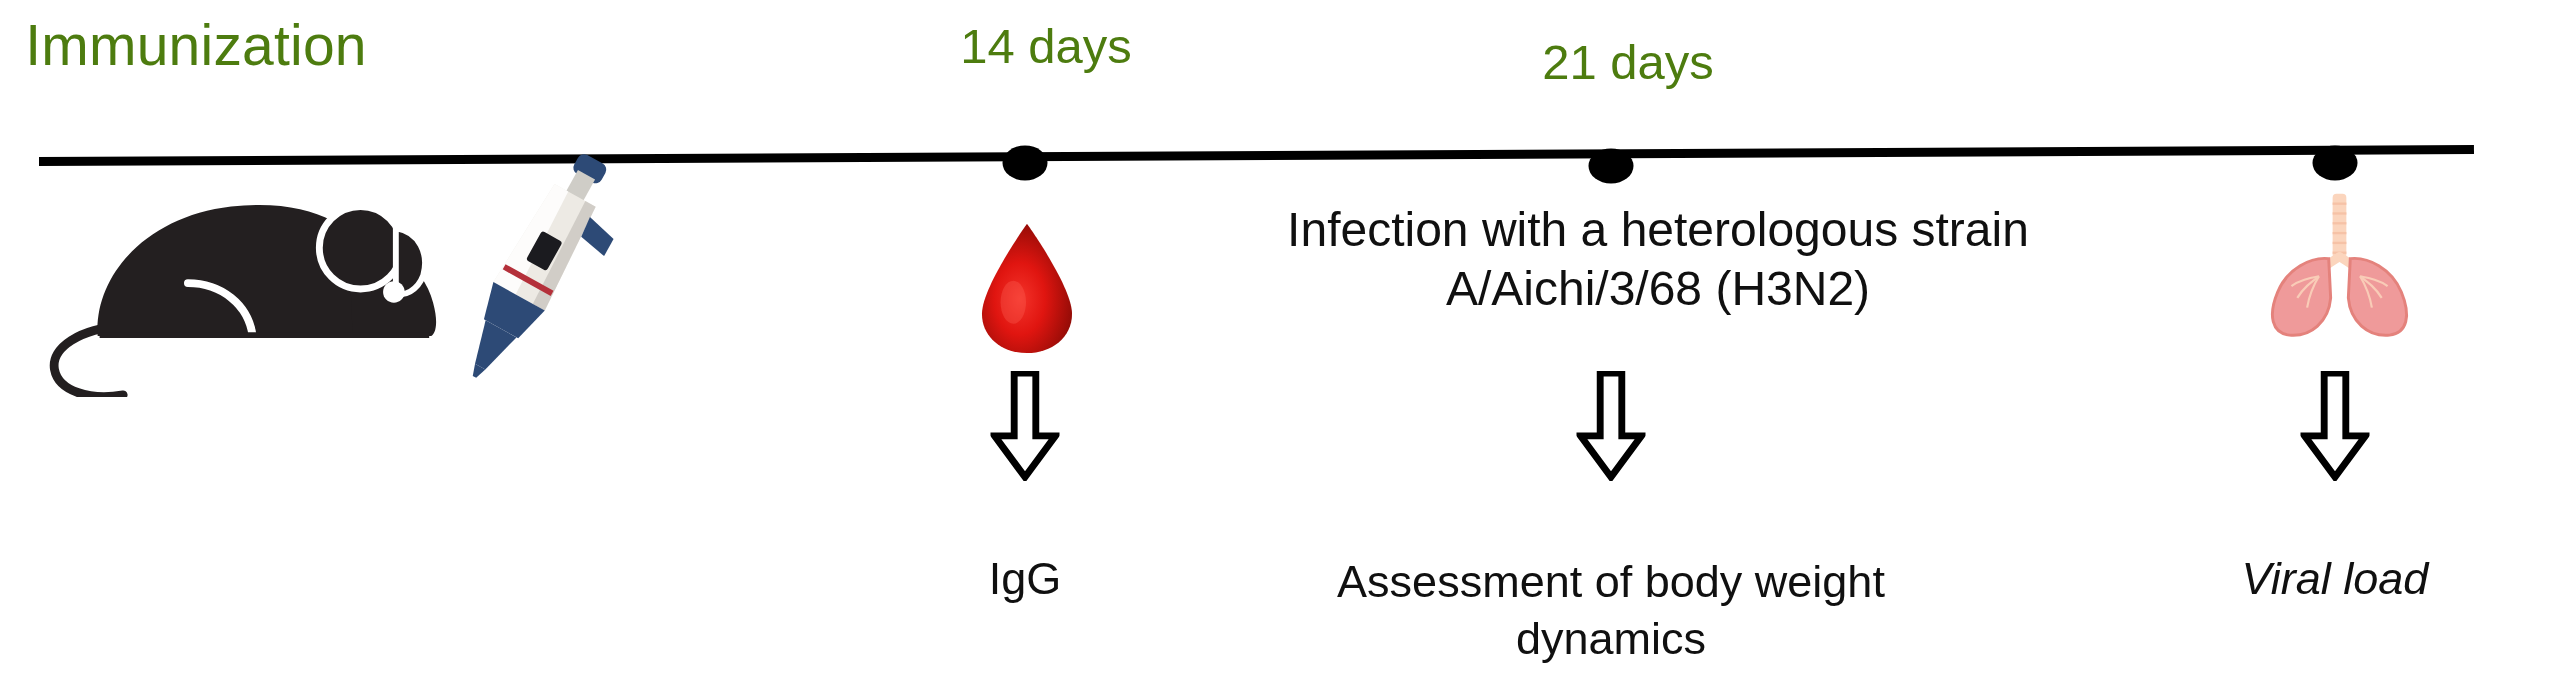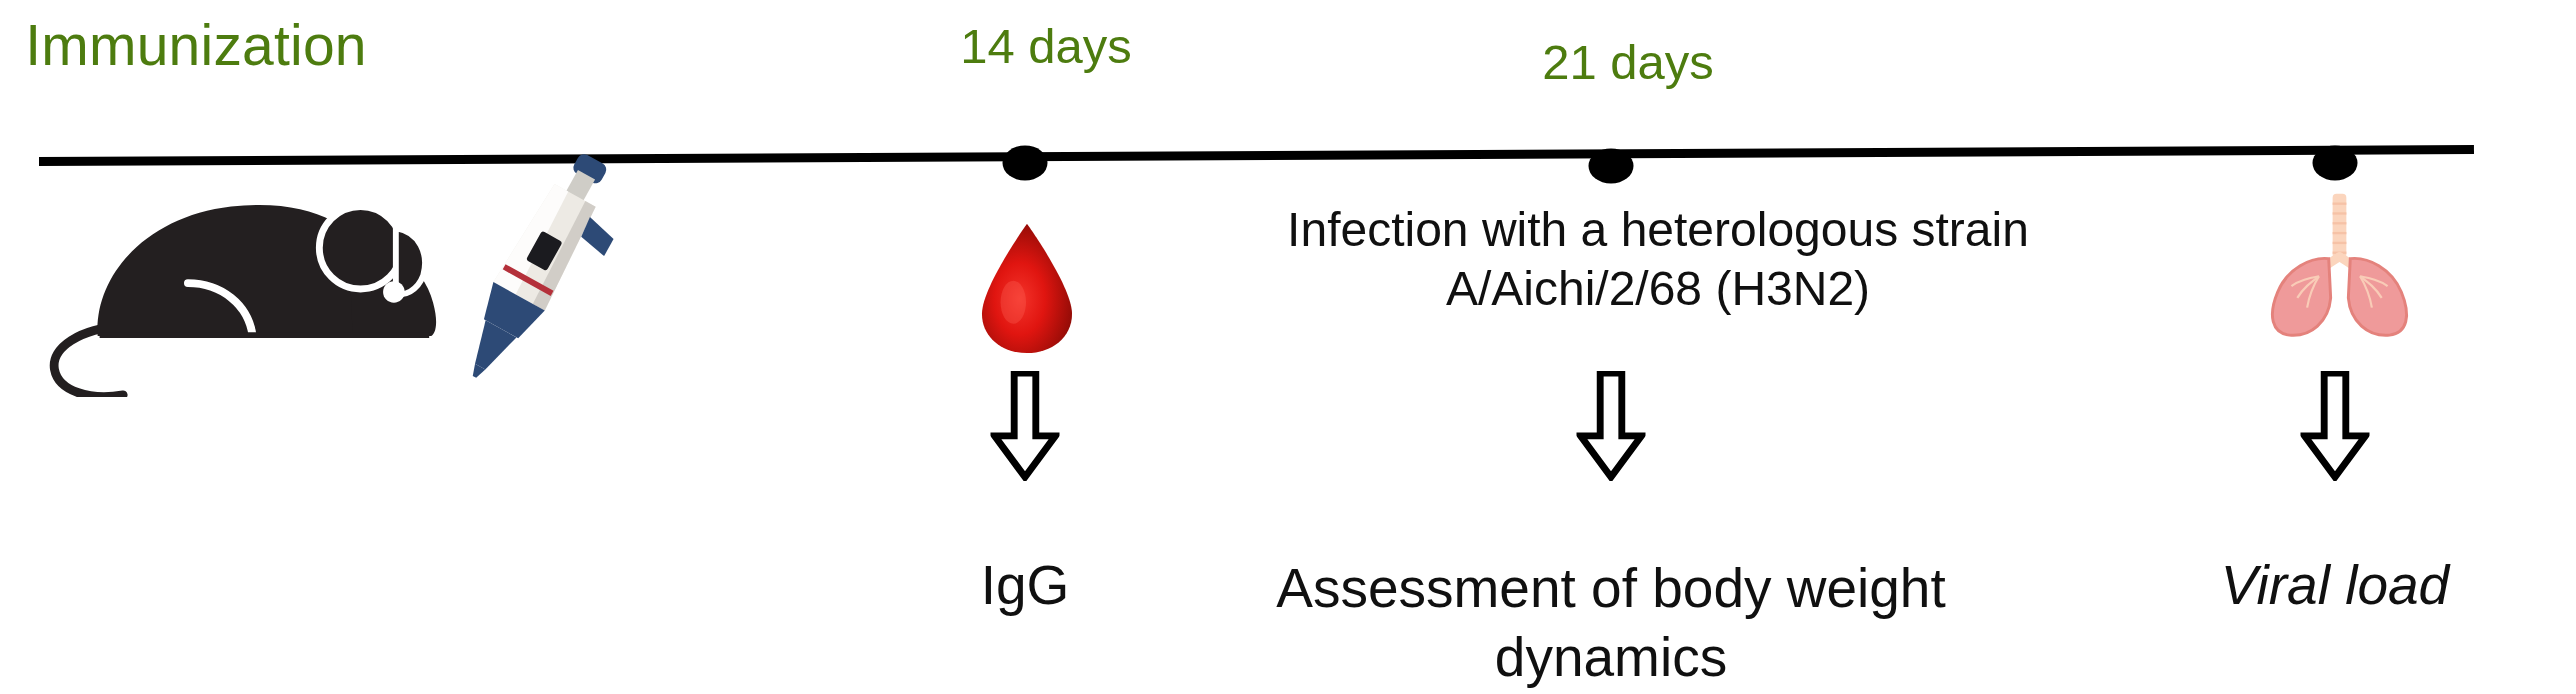--- a/index.html
+++ b/index.html
@@ -71,21 +71,21 @@
     text-align: center;
     font-size: 48px;
     line-height: 1.22;
     color: #101010;
     white-space: pre-line;
   }
   .outcome-text {
     position: absolute;
     transform: translateX(-50%);
     text-align: center;
-    font-size: 55px;
+    font-size: 45px;
     line-height: 1.26;
     color: #101010;
     white-space: pre-line;
   }
 
   
   .down-arrow {
     position: absolute;
     transform: translateX(-50%);
   }
@@ -196,21 +196,21 @@
       <path d="M64 92 C 56 98, 48 104, 42 114"></path>
       <path d="M64 92 C 58 102, 54 112, 52 124"></path>
       <path d="M64 92 C 54 94, 44 96, 36 102"></path>
       <path d="M106 92 C 114 98, 122 104, 128 114"></path>
       <path d="M106 92 C 112 102, 116 112, 118 124"></path>
       <path d="M106 92 C 116 94, 126 96, 134 102"></path>
     </g>
   </svg>
 
   <div class="block-text" style="left:1658px; top:201px; width:883px;">Infection with a heterologous strain
-A/Aichi/2/68 (H3N2)</div>
+A/Aichi/3/68 (H3N2)</div>
 
   <svg class="down-arrow" style="left:1025px; top:371px;" width="69" height="110" viewBox="0 0 70 112">
     <path d="M24 2 L 46 2 L 46 66 L 66 66 L 35 108 L 4 66 L 24 66 Z" fill="#ffffff" stroke="#000000" stroke-width="7" stroke-linejoin="miter"></path>
   </svg>
 
   <svg class="down-arrow" style="left:1611px; top:371px;" width="69" height="110" viewBox="0 0 70 112">
     <path d="M24 2 L 46 2 L 46 66 L 66 66 L 35 108 L 4 66 L 24 66 Z" fill="#ffffff" stroke="#000000" stroke-width="7" stroke-linejoin="miter"></path>
   </svg>
 
   <svg class="down-arrow" style="left:2335px; top:371px;" width="69" height="110" viewBox="0 0 70 112">

